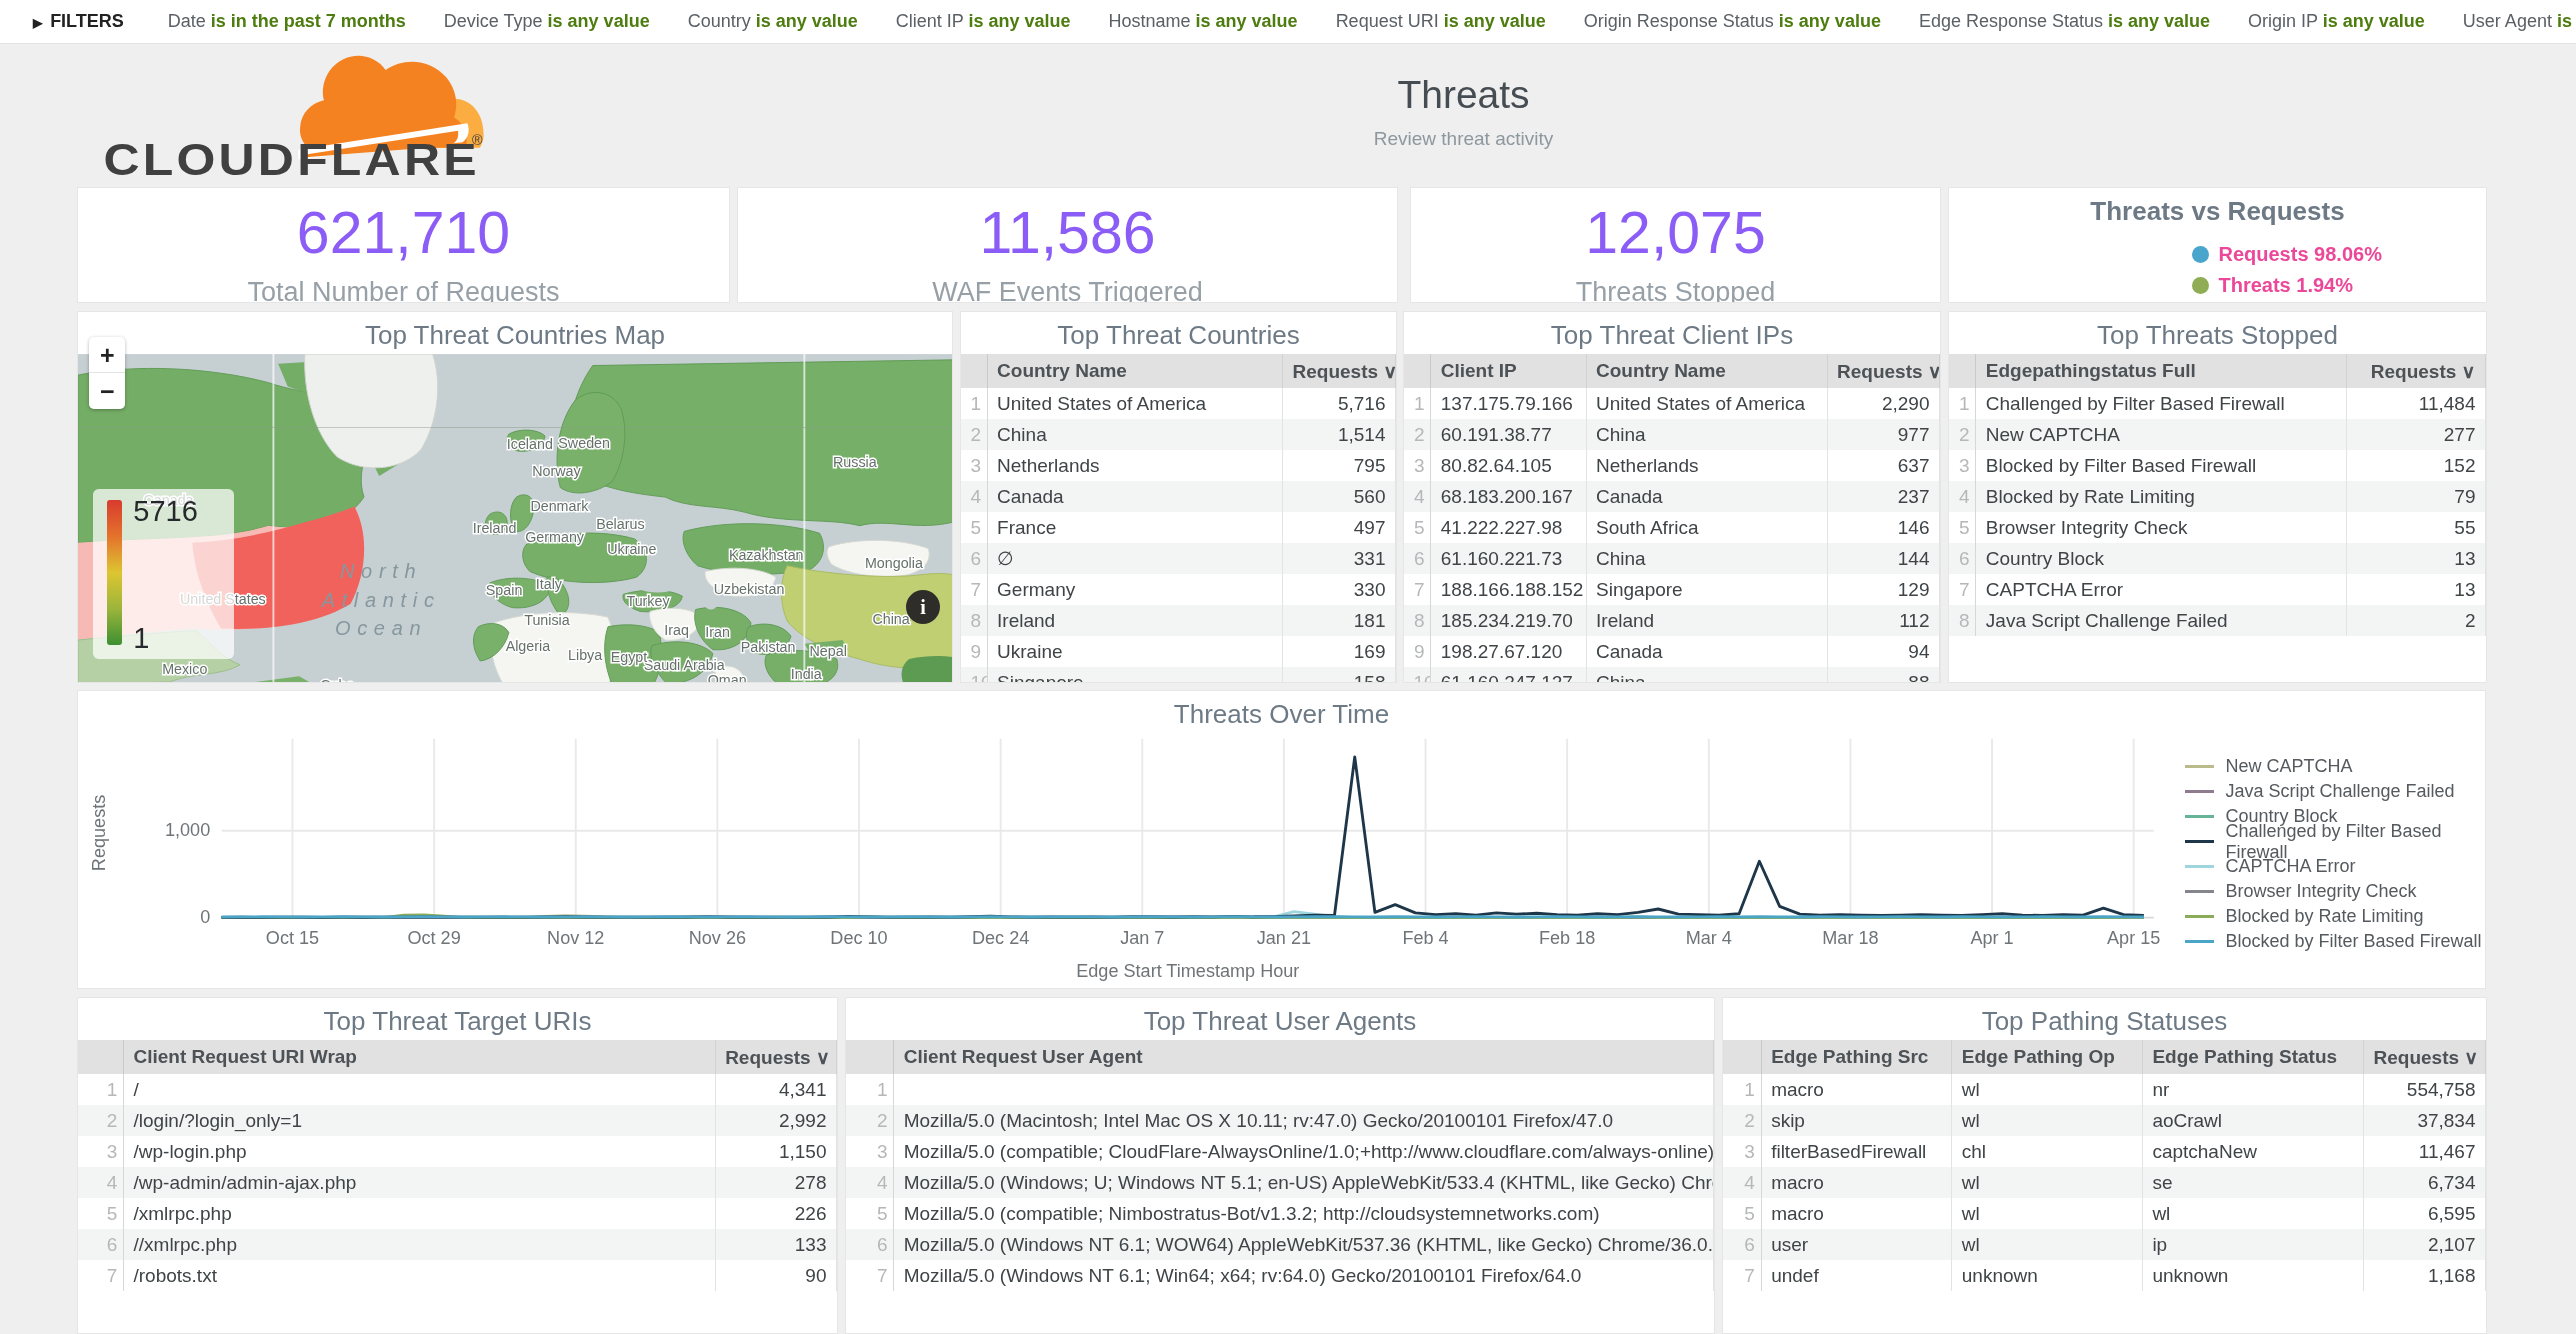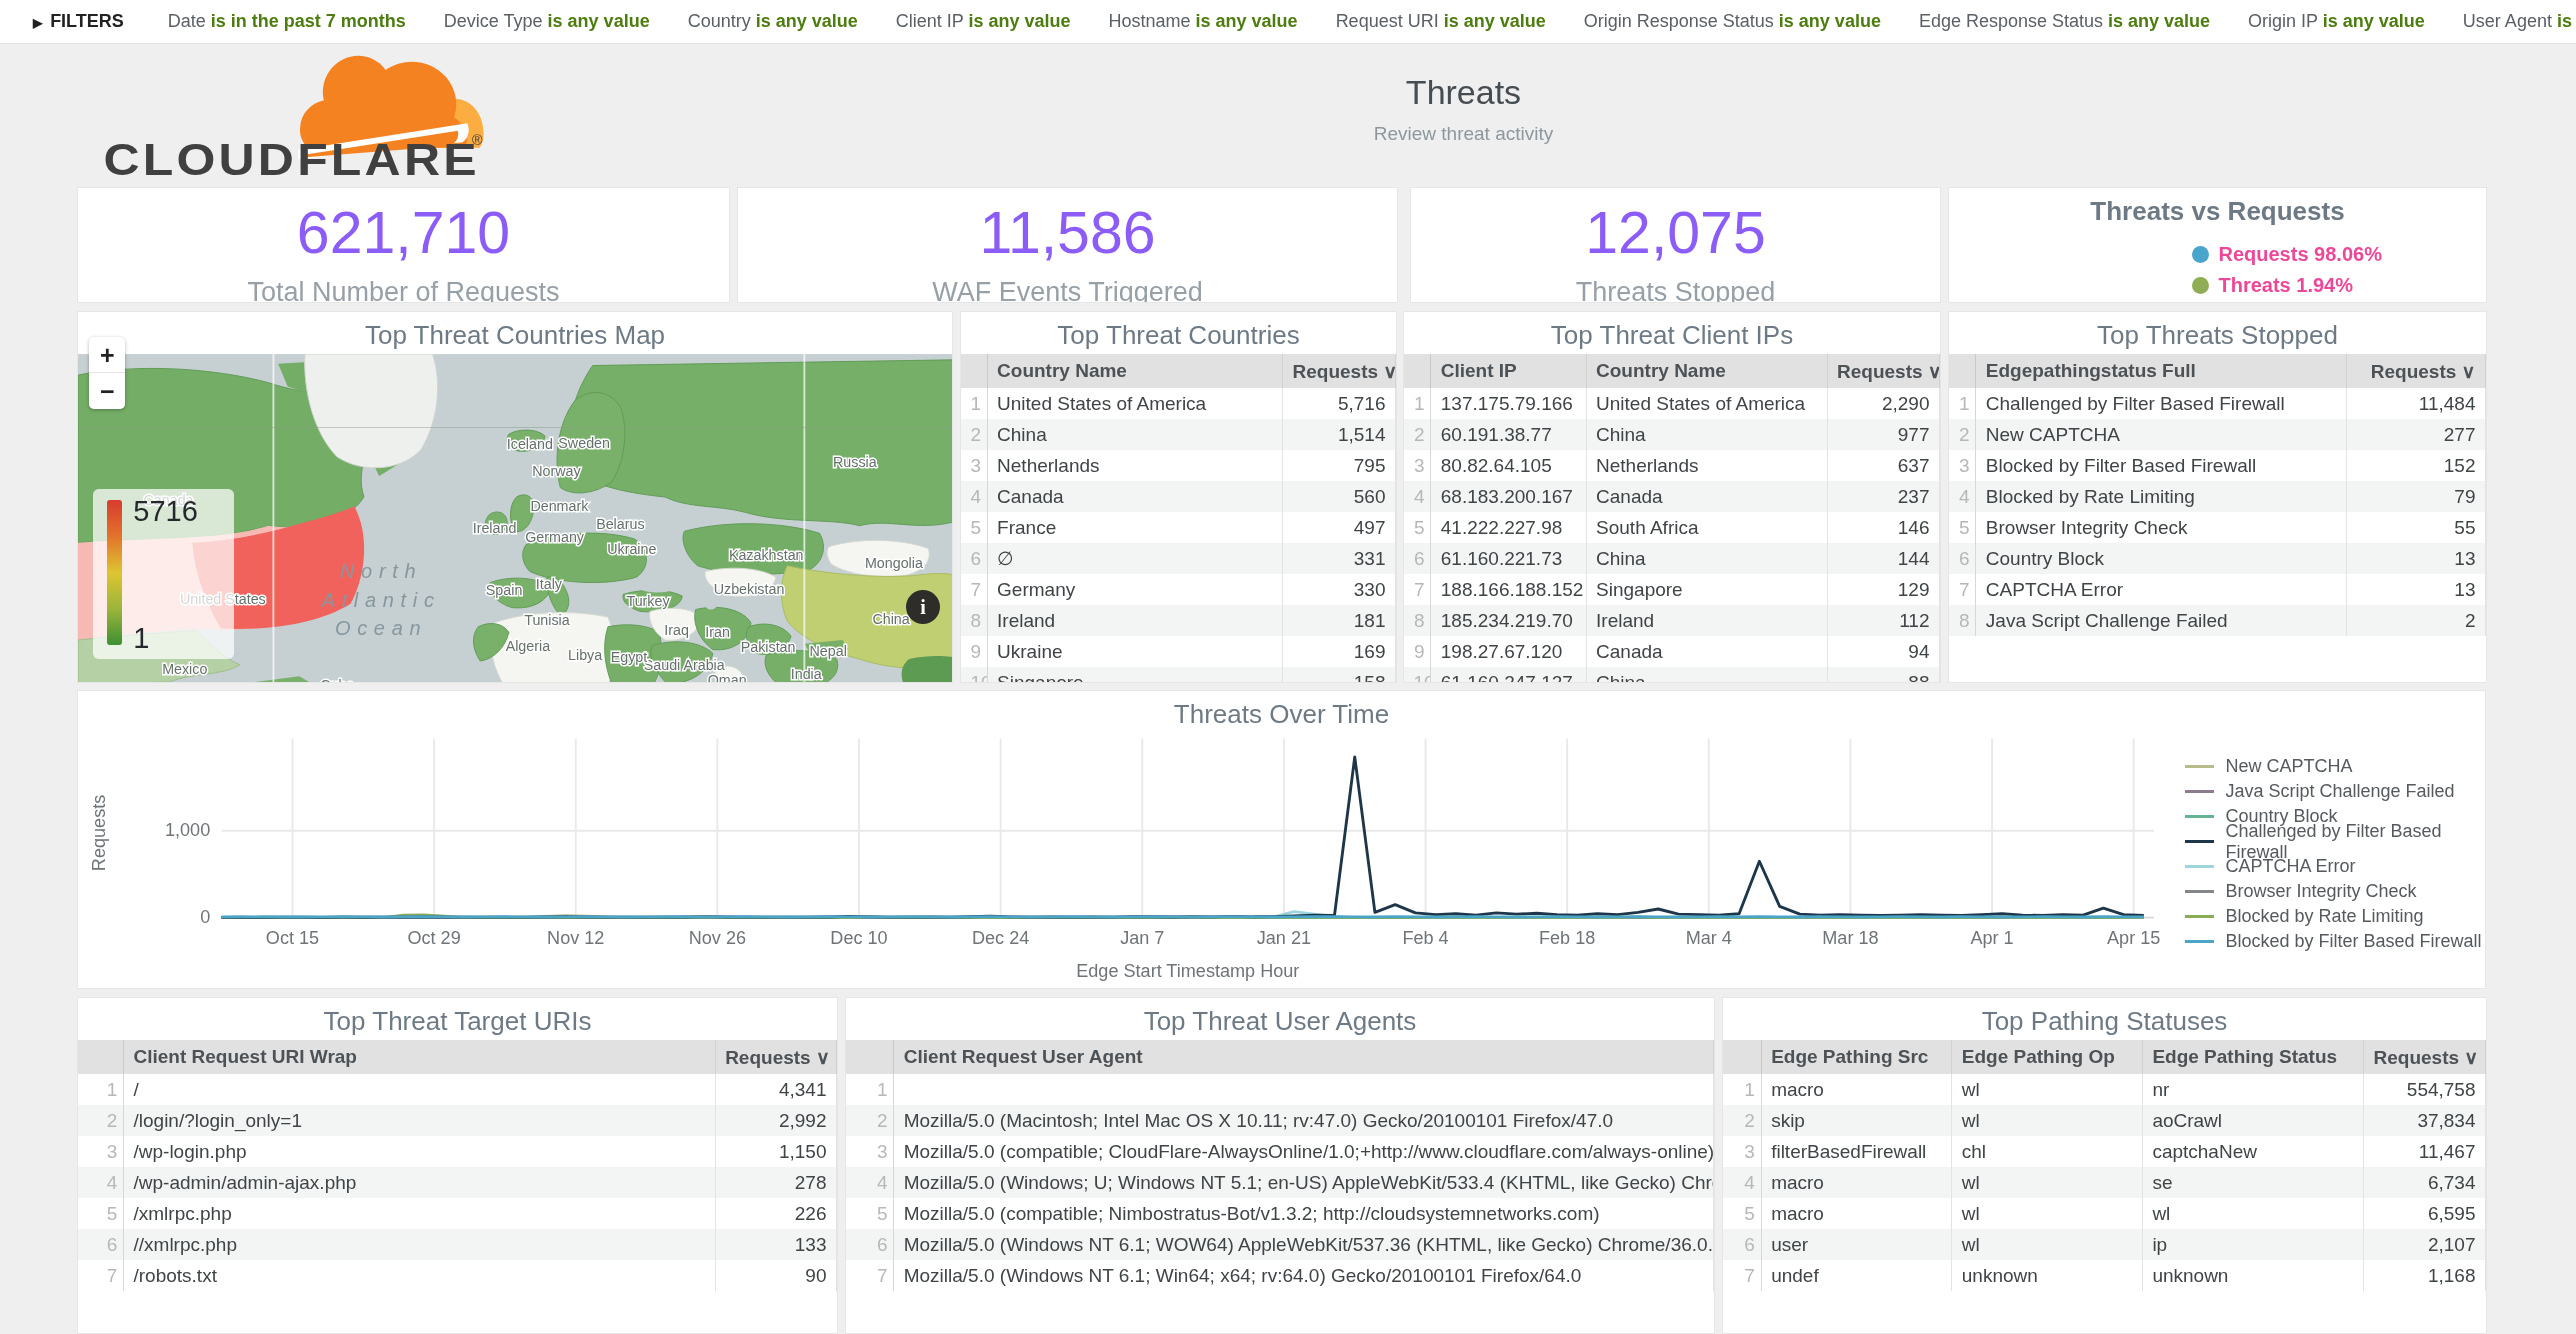--- a/index.html
+++ b/index.html
@@ -11,21 +11,21 @@
              border-bottom:1px solid #e2e2e2;display:flex;align-items:center;padding-left:33px;
              font-size:18px;white-space:nowrap;overflow:hidden;}
   .filters-toggle{font-weight:bold;color:#222;margin-right:44px;cursor:pointer;}
   .filters-toggle .tri{font-size:12.4px;margin-right:7.6px;color:#222;}
   .f-item{margin-right:38px;color:#5a6066;cursor:pointer;}
   .f-cond{font-weight:bold;color:#4d7c0f;}
   
   .header{position:absolute;left:0;top:44px;width:2576px;height:143px;}
   .logo{position:absolute;left:103px;top:5.7px;}
   .title-block{position:absolute;left:434px;top:29px;width:2059px;text-align:center;}
-  .page-title{font-size:34px;font-weight:400;color:#454c52;margin:0;}
+  .page-title{font-size:39px;font-weight:400;color:#454c52;margin:0;}
   .page-subtitle{font-size:19px;color:#8d979e;margin-top:11.4px;}
   
   .panel{position:absolute;background:#fff;border:1px solid #e6e6e6;overflow:hidden;}
   .panel-title{text-align:center;font-size:26px;color:#6d7a85;padding-top:7.6px;height:42px;}
   
   .kpi{text-align:center;}
   .kpi-value{font-size:59px;color:#8b5cf6;margin-top:11.4px;}
   .kpi-label{font-size:27px;color:#97a0a7;margin-top:9.5px;}
   .tvr-legend{position:absolute;left:243px;top:55px;font-size:20px;color:#ec4899;}
   .tvr-row{display:flex;align-items:center;margin-bottom:7.6px;}

